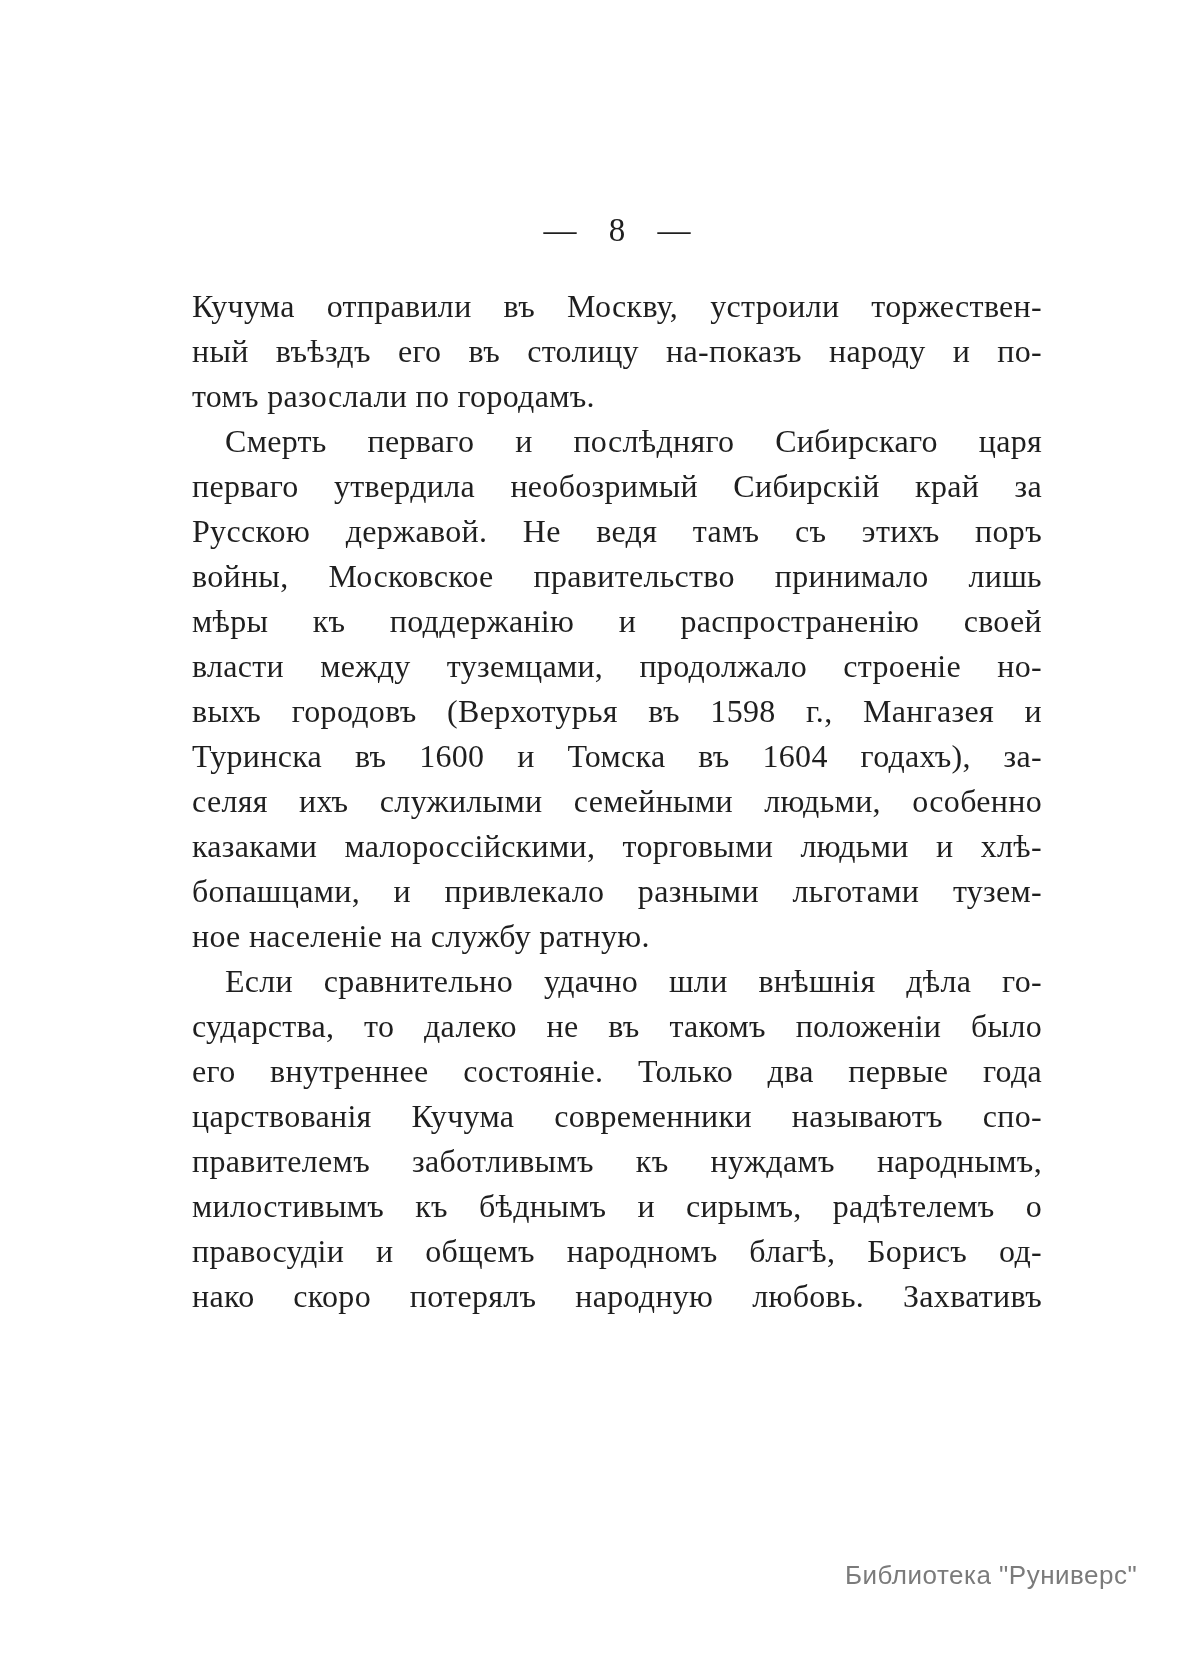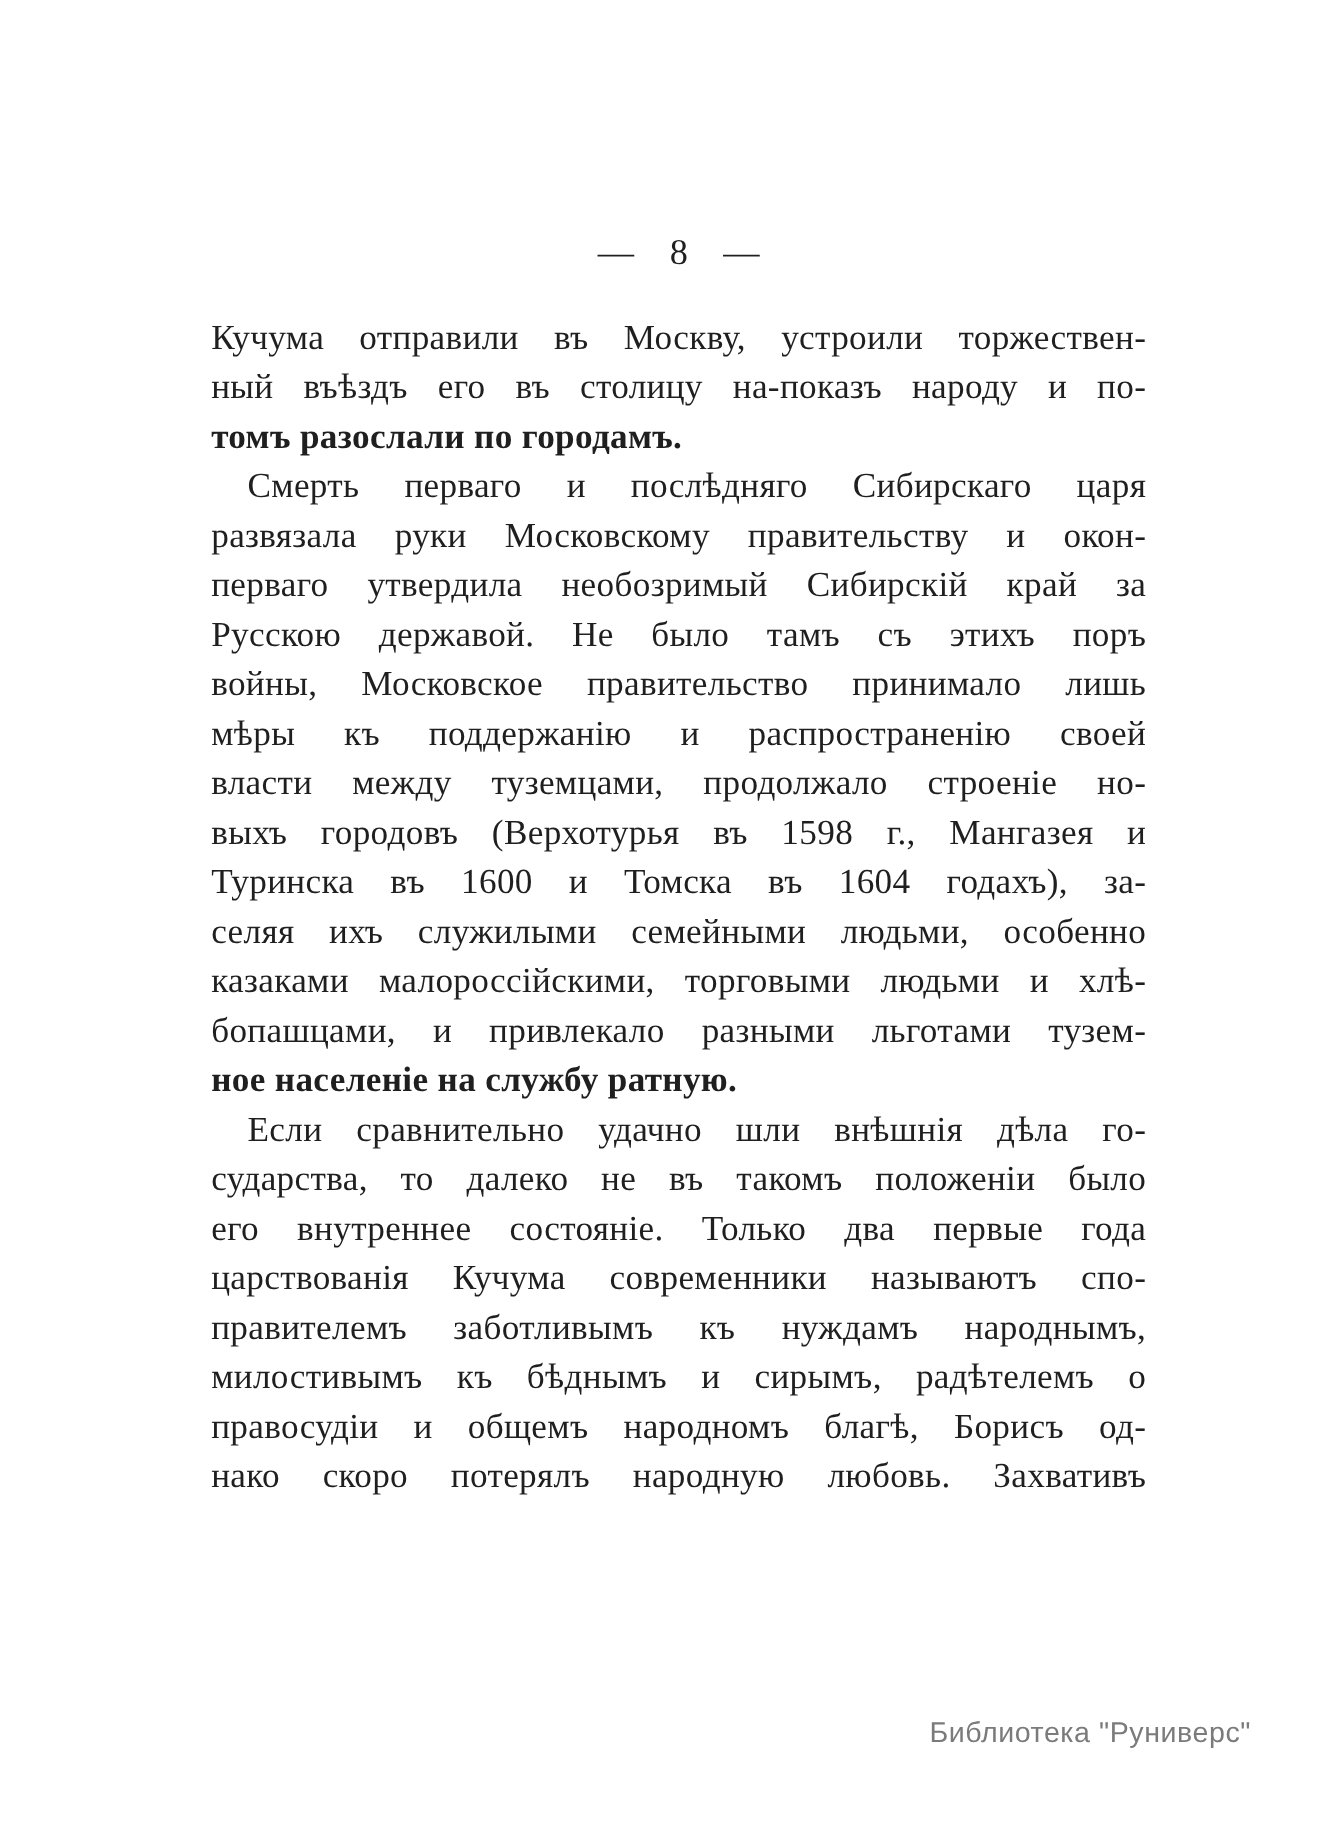--- a/index.html
+++ b/index.html
@@ -42,21 +42,20 @@
     margin: 0;
     padding: 0;
   }
   .line.just {
     text-align: justify;
     text-align-last: justify;
   }
   .line.flush {
     text-align: left;
     text-align-last: left;
-    font-weight: bold;
   }
   .line.indent {
     padding-left: 33px;
   }
   .watermark {
     position: absolute;
     top: 1560px;
     left: 845px;
     font-family: "Liberation Sans", sans-serif;
     font-size: 26px;
@@ -71,23 +70,22 @@
   <div class="page-number">— 8 —</div>
 
   <div class="text-block">
       <div class="para">
         <div class="line just">Кучума отправили въ Москву, устроили торжествен-</div>
         <div class="line just">ный въѣздъ его въ столицу на-показъ народу и по-</div>
         <div class="line flush">томъ разослали по городамъ.</div>
       </div>
       <div class="para">
         <div class="line just indent">Смерть перваго и послѣдняго Сибирскаго царя</div>
-        <div class="line just">развязала руки Московскому правительству и окон-</div>
         <div class="line just">перваго утвердила необозримый Сибирскій край за</div>
-        <div class="line just">Русскою державой. Не было тамъ съ этихъ поръ</div>
+        <div class="line just">Русскою державой. Не ведя тамъ съ этихъ поръ</div>
         <div class="line just">войны, Московское правительство принимало лишь</div>
         <div class="line just">мѣры къ поддержанію и распространенію своей</div>
         <div class="line just">власти между туземцами, продолжало строеніе но-</div>
         <div class="line just">выхъ городовъ (Верхотурья въ 1598 г., Мангазея и</div>
         <div class="line just">Туринска въ 1600 и Томска въ 1604 годахъ), за-</div>
         <div class="line just">селяя ихъ служилыми семейными людьми, особенно</div>
         <div class="line just">казаками малороссійскими, торговыми людьми и хлѣ-</div>
         <div class="line just">бопашцами, и привлекало разными льготами тузем-</div>
         <div class="line flush">ное населеніе на службу ратную.</div>
       </div>

